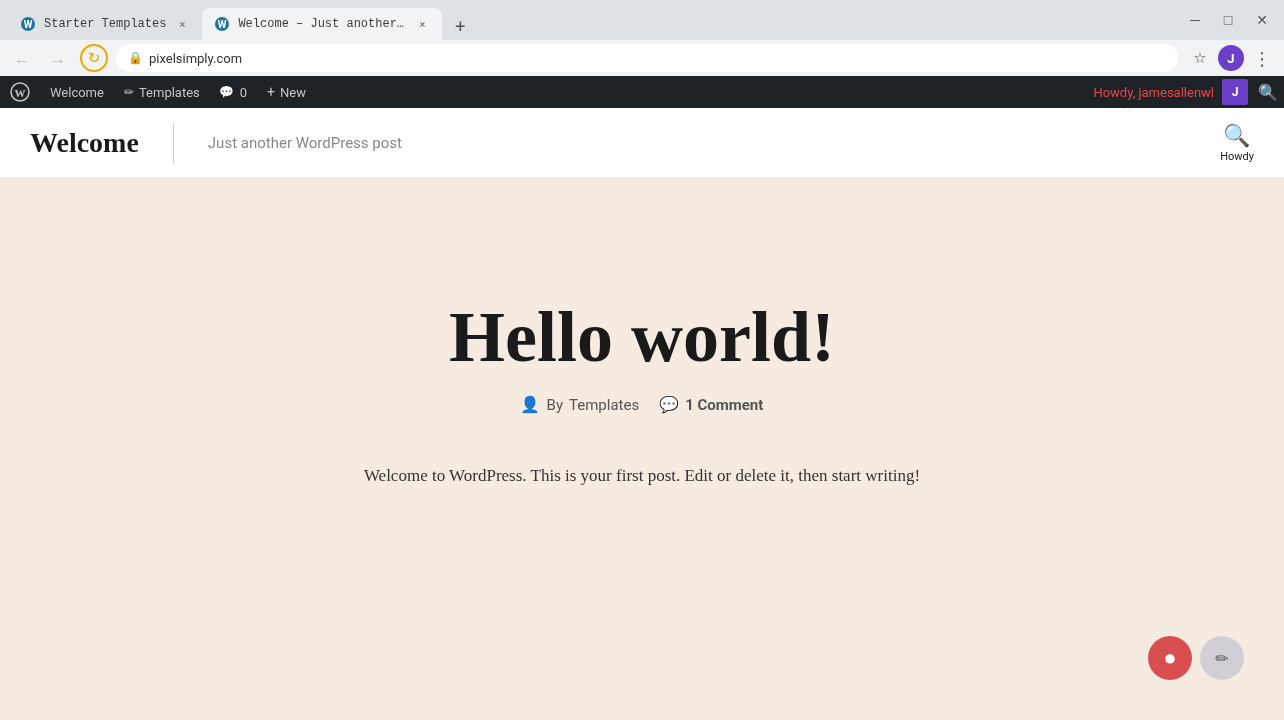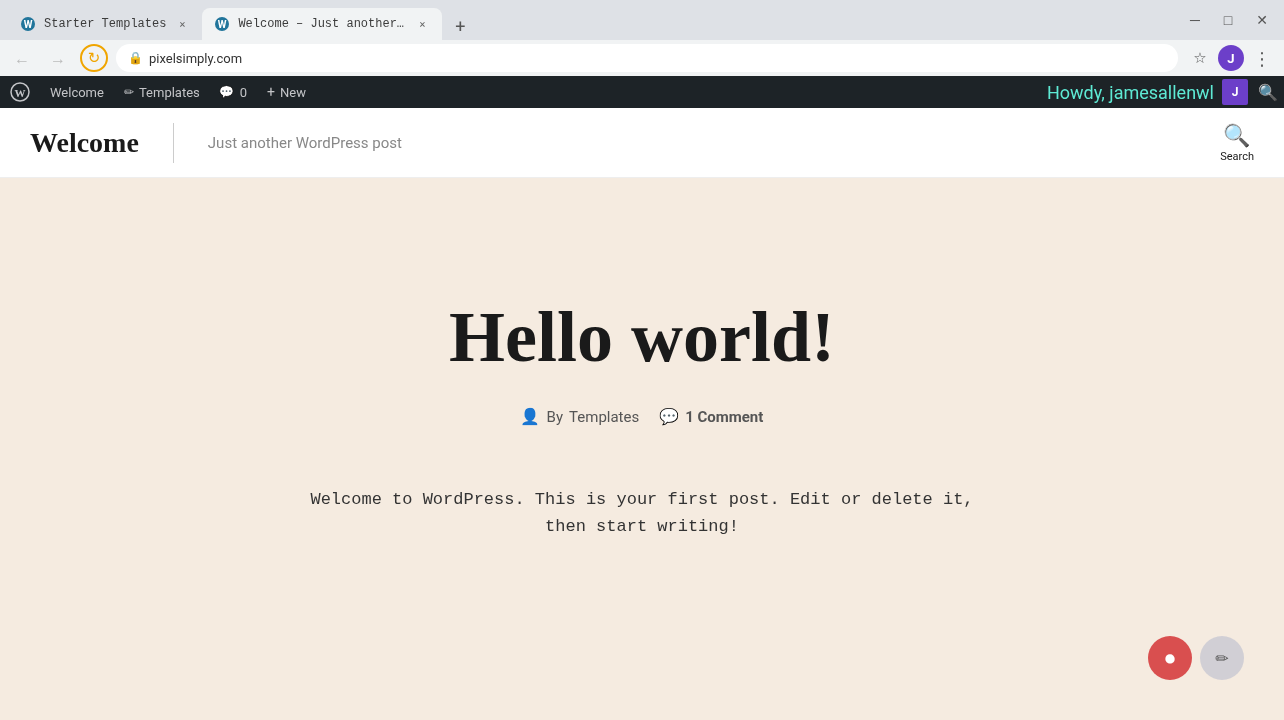--- a/index.html
+++ b/index.html
@@ -179,22 +179,22 @@
       width: 20px;
       height: 20px;
       fill: #c3c4c7;
     }
     .wp-admin-bar-right {
       margin-left: auto;
       display: flex;
       align-items: center;
     }
     .howdy-text {
-      color: #5eead4;
-      font-size: 18px;
+      color: #ef4444;
+      font-size: 13px;
       padding: 0 4px 0 10px;
     }
     .admin-avatar {
       width: 26px;
       height: 26px;
       border-radius: 2px;
       background: #6c3fc9;
       display: flex;
       align-items: center;
       justify-content: center;
@@ -267,21 +267,21 @@
       display: flex;
       align-items: flex-start;
       justify-content: center;
       padding-top: 120px;
       position: relative;
     }
     .content-center {
       display: flex;
       flex-direction: column;
       align-items: center;
-      gap: 20px;
+      gap: 8px;
       text-align: center;
     }
     .post-title {
       font-size: 72px;
       font-weight: 900;
       color: #1a1a1a;
       font-family: Georgia, 'Times New Roman', serif;
       line-height: 1.1;
     }
     .post-meta {
@@ -296,21 +296,21 @@
       display: flex;
       align-items: center;
       gap: 6px;
     }
     .post-body {
       font-size: 17px;
       color: #333;
       margin-top: 40px;
       max-width: 700px;
       line-height: 1.6;
-      font-family: Liberation Mono, monospace;
+      font-family: Liberation Serif, serif;
     }
 
     
     .floating-widget {
       position: fixed;
       bottom: 40px;
       right: 40px;
       display: flex;
       align-items: center;
       gap: 8px;
@@ -418,21 +418,21 @@
 </div>
 
 <div class="site-header">
   <div class="site-branding">
     <span class="site-title">Welcome</span>
     <div class="header-divider"></div>
     <span class="site-tagline">Just another WordPress post</span>
   </div>
   <div class="header-search-area">
     <span class="header-search-icon">🔍</span>
-    <span class="header-search-label">Search</span>
+    <span class="header-search-label">Howdy</span>
   </div>
 </div>
 
 <div class="main-content">
   <div class="content-center">
     <h1 class="post-title">Hello world!</h1>
     <div class="post-meta">
       <div class="post-meta-item">
         <span style="font-size:16px;">👤</span>
         <span>By</span>

